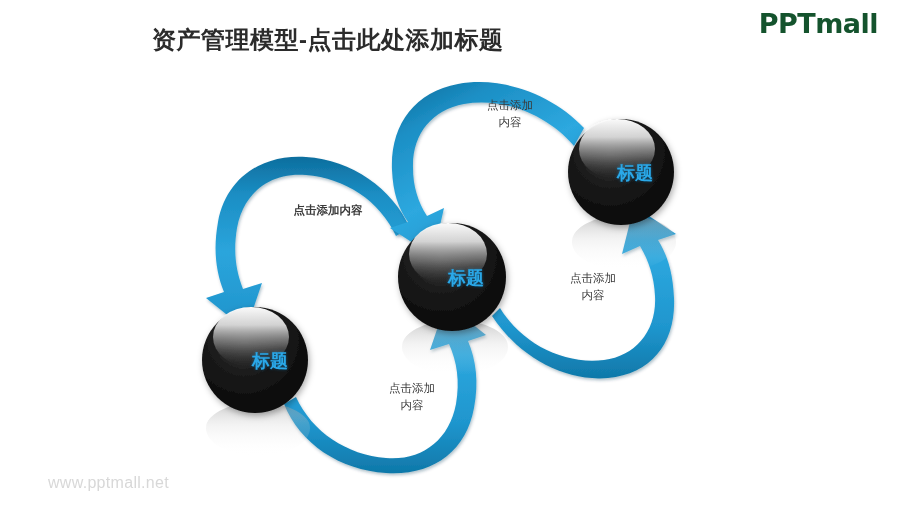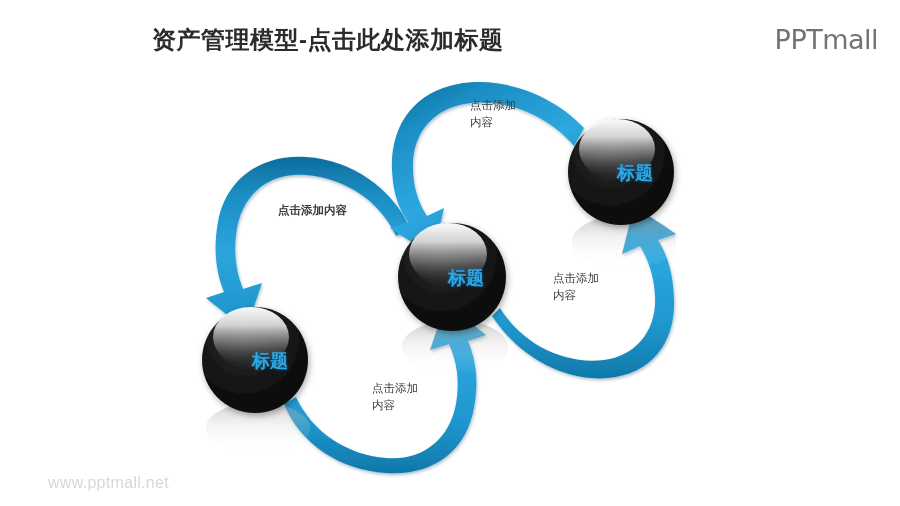--- a/index.html
+++ b/index.html
@@ -23,24 +23,24 @@
     top: 24px;
     font-size: 24px;
     font-weight: bold;
     color: #2b2b2b;
     letter-spacing: 0.5px;
     white-space: nowrap;
   }
   #brand-logo {
     position: absolute;
     right: 22px;
-    top: 24px;
+    top: 8px;
     font-size: 27px;
-    font-weight: normal;
-    color: #737373;
+    font-weight: bold;
+    color: #14532d;
     letter-spacing: -0.5px;
     white-space: nowrap;
     font-family: "DejaVu Sans", sans-serif;
   }
   #footer-url {
     position: absolute;
     left: 48px;
     bottom: 14px;
     font-size: 16px;
     color: #d8d8d8;
@@ -62,21 +62,21 @@
     text-shadow: 0 0 3px rgba(40,170,240,0.55), 0 1px 1px rgba(0,0,0,0.55);
     white-space: nowrap;
     pointer-events: none;
     padding-left: 24px;
   }
   .edge-label {
     position: absolute;
     font-size: 11.5px;
     color: #3a3a3a;
     line-height: 1.5;
-    text-align: left;
+    text-align: center;
     white-space: pre-line;
   }
 </style>
 </head>
 <body>
 
 <div id="slide">
 
   <div id="slide-title">资产管理模型-点击此处添加标题</div>
 

